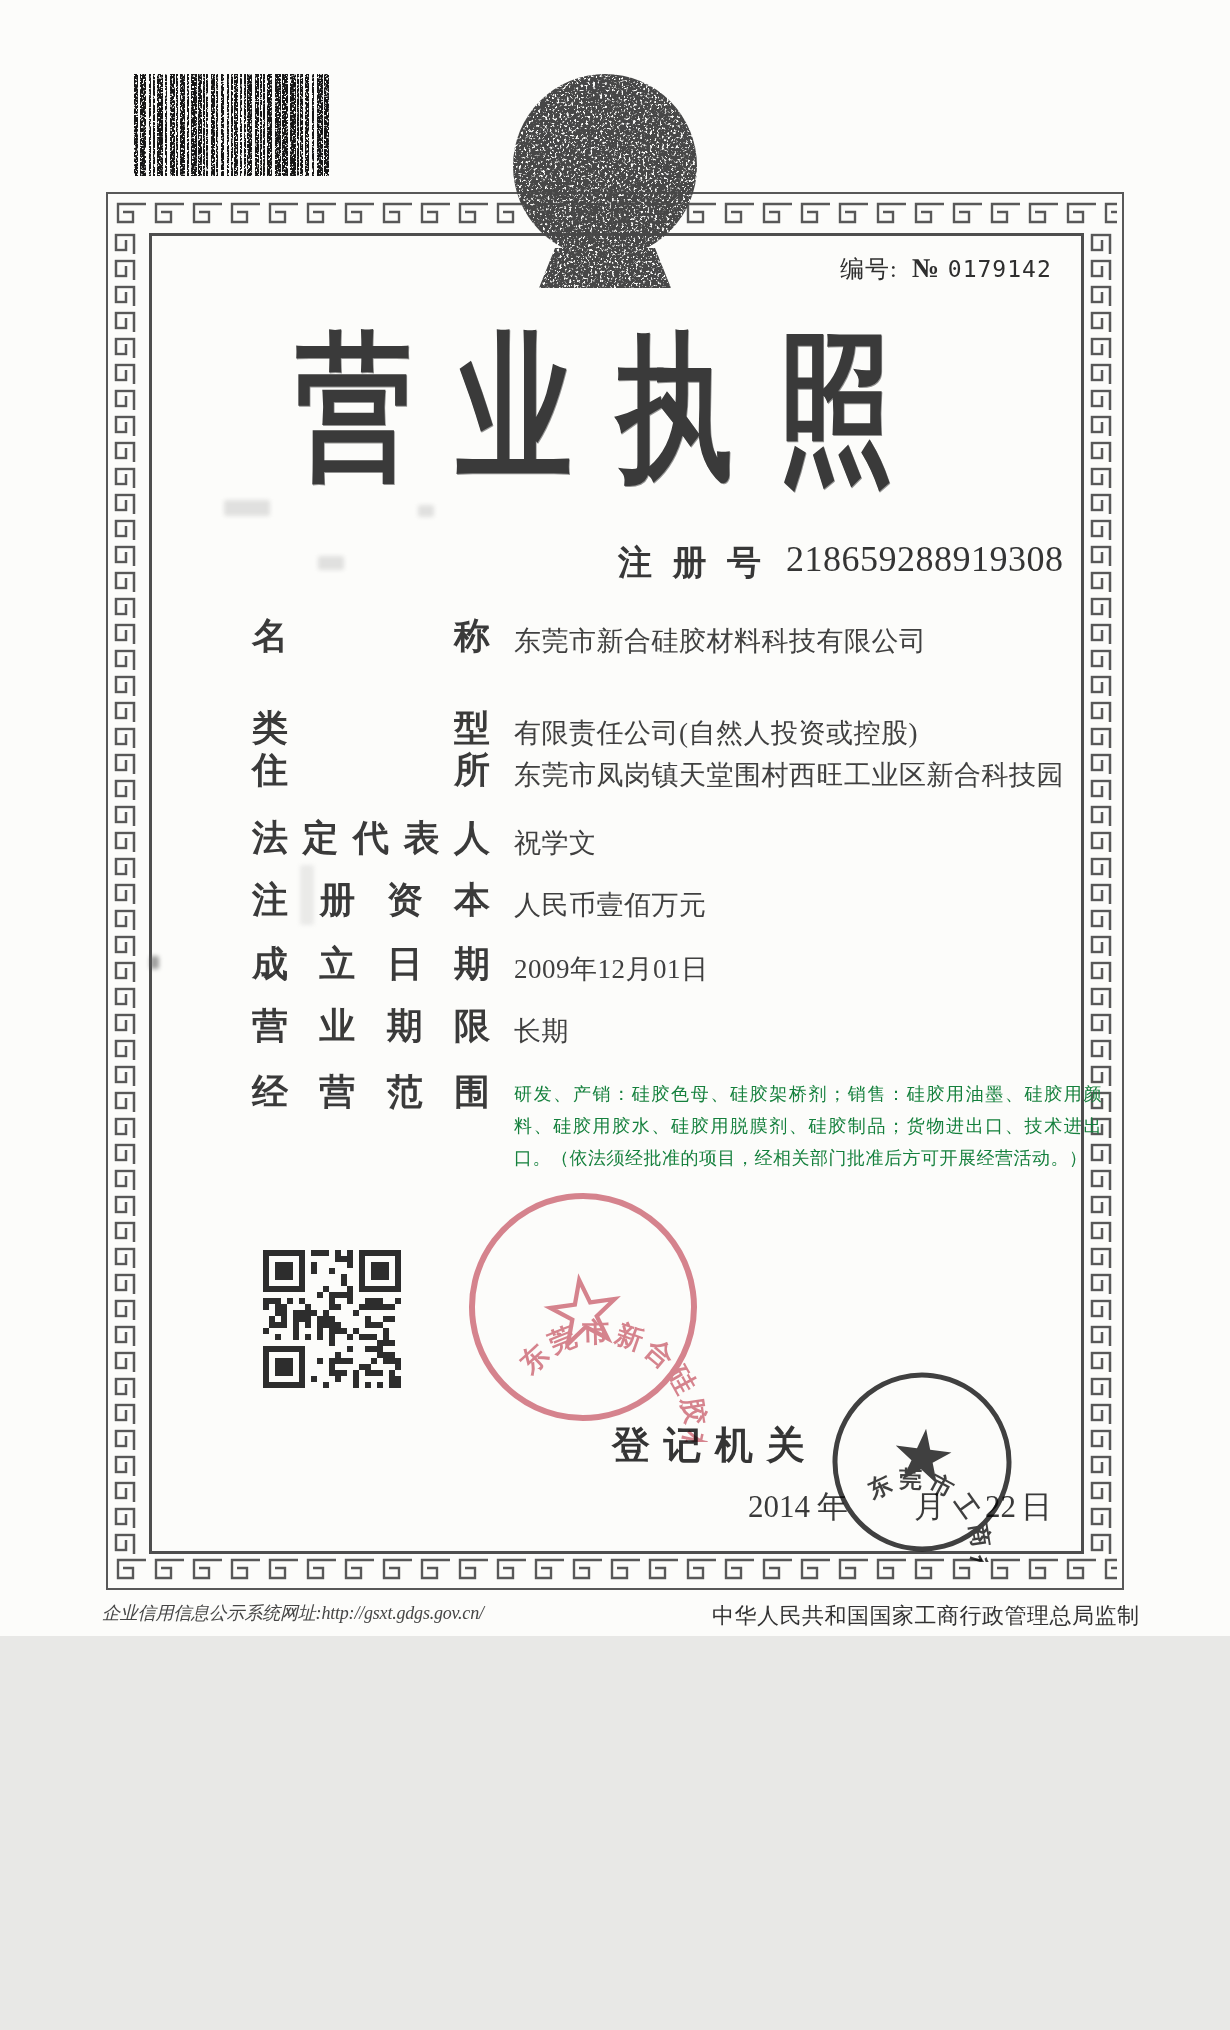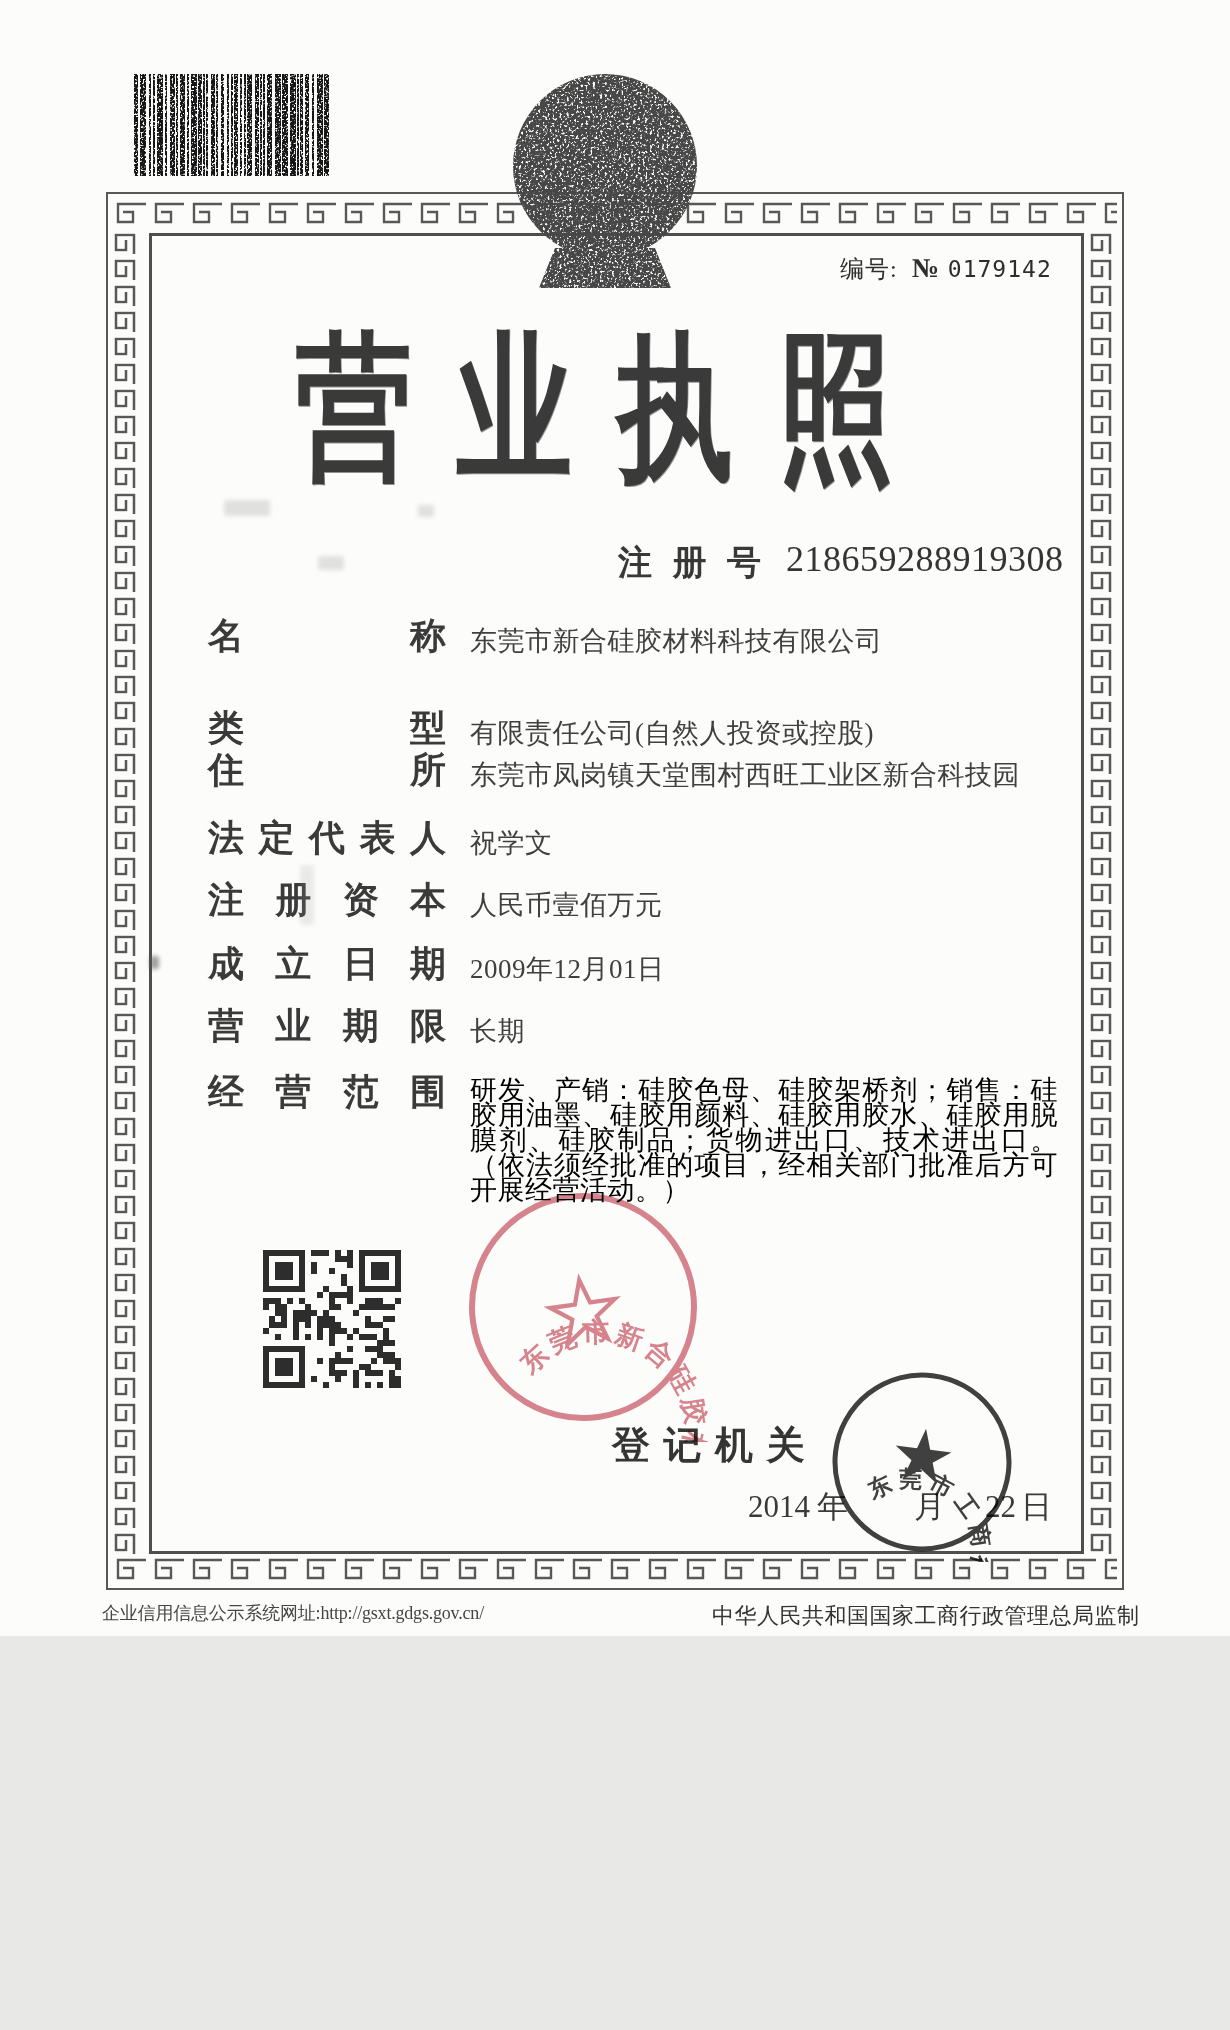--- a/index.html
+++ b/index.html
@@ -16,34 +16,34 @@
   
   .title{left:296px;top:330px;font-size:158px;font-weight:900;color:#3a3a3a;letter-spacing:62px;
          white-space:nowrap;line-height:1;transform:scaleX(.73);transform-origin:left top;
          text-shadow:1px 1px 0 rgba(60,60,60,.55);}
   
   .regno-label{left:618px;top:540px;font-size:34px;font-weight:bold;color:#383838;letter-spacing:6px;white-space:nowrap;}
   .regno-value{left:786px;top:538px;font-size:36px;color:#343434;letter-spacing:.5px;white-space:nowrap;}
   
   .field-row{position:absolute;left:208px;display:flex;align-items:flex-start;}
   .flabel{width:238px;font-size:36px;font-weight:bold;color:#3a3a3a;line-height:1.15;
-          text-align:justify;text-align-last:justify;text-justify:inter-character;}
+          text-align:justify;text-align-last:justify;text-justify:inter-character;margin-left:44px;}
   .fvalue{margin-left:24px;font-size:27px;color:#404040;padding-top:7px;white-space:nowrap;letter-spacing:.5px;}
-  .fvalue.scope{white-space:normal;width:588px;font-size:27px;line-height:25px;padding-top:6px;
-                text-align:justify;word-break:break-all;letter-spacing:.5px;color:#000000;}
+  .fvalue.scope{white-space:normal;width:588px;font-size:18px;line-height:32px;padding-top:6px;
+                text-align:justify;word-break:break-all;letter-spacing:.5px;color:#15803d;}
   
   .registrar{left:612px;top:1420px;font-size:38px;font-weight:bold;color:#353535;letter-spacing:2px;white-space:nowrap;}
   .dateline{left:748px;top:1486px;font-size:31px;color:#3a3a3a;white-space:nowrap;text-align:right;}
   .dateline .seg-year-unit{margin-left:7px;}
   .dateline .seg-month-unit{margin-left:66px;}
   .dateline .seg-day{margin-left:40px;}
   .dateline .seg-day-unit{margin-left:5px;}
   
   .footer-left{left:102px;top:1601px;font-size:18px;color:#454545;letter-spacing:-.2px;white-space:nowrap;
-               font-family:"Liberation Serif",serif;}
+               font-family:"Liberation Serif",serif;font-style:italic;}
   .footer-right{left:712px;top:1601px;font-size:22px;color:#333;letter-spacing:.5px;white-space:nowrap;}
   
   .smudge{position:absolute;background:#9a9a9a;opacity:.28;filter:blur(2px);border-radius:2px;}
   .seal-svg{mix-blend-mode:multiply;}
 </style>
 </head>
 <body>
 
 <div class="page">
 

